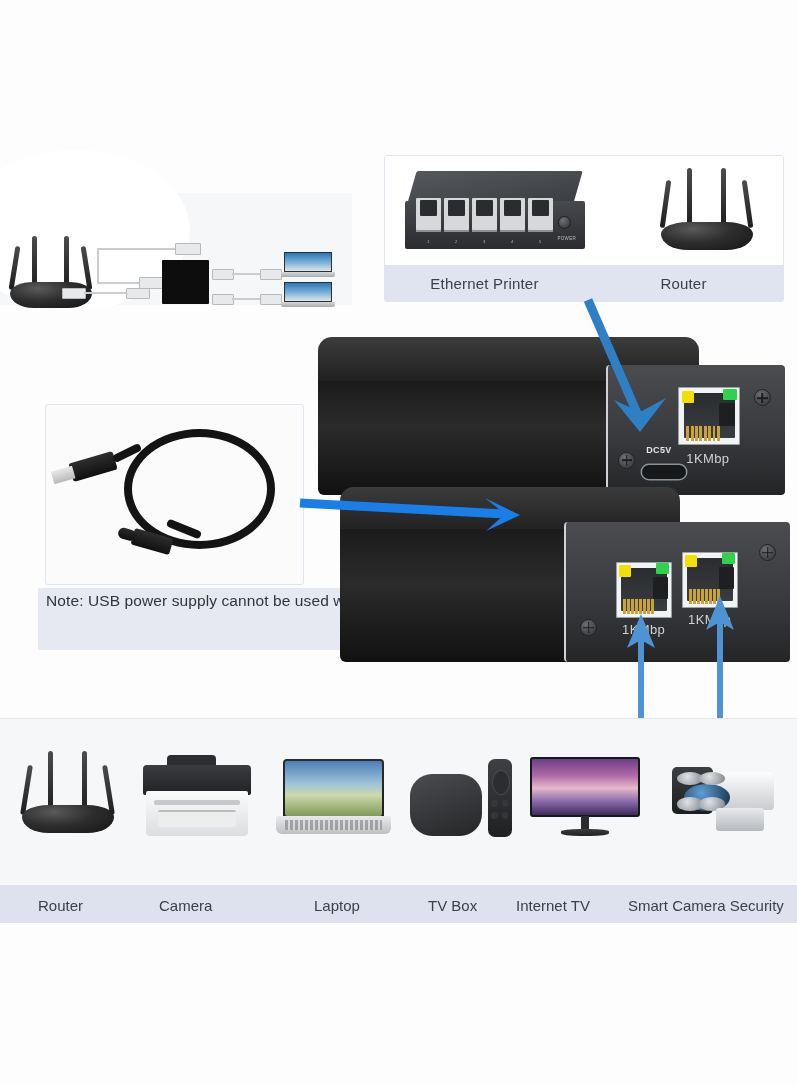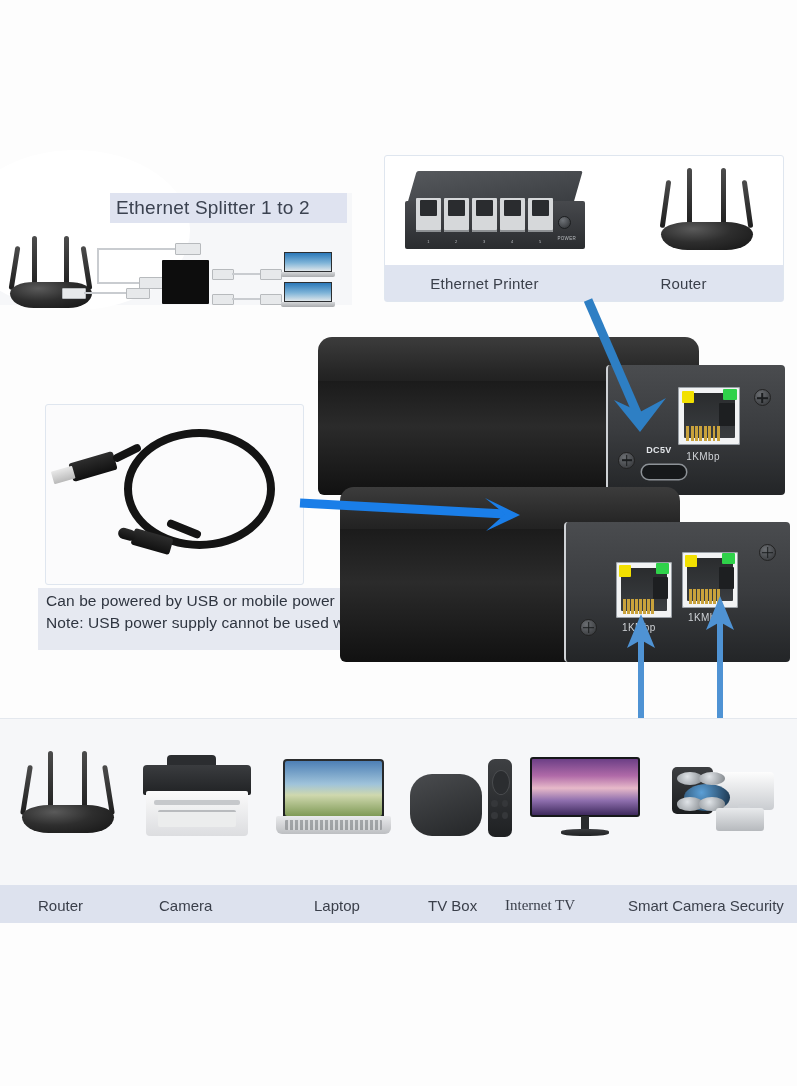--- a/index.html
+++ b/index.html
@@ -93,21 +93,21 @@
     box-shadow:0 0 0 1px #9aa0a6 inset;}
   .rj45 .cavity{position:absolute;left:9%;top:10%;width:82%;height:78%;
     background:linear-gradient(180deg,#2a2c2e,#3a3d40);border-radius:1px;}
   .rj45 .pins{position:absolute;left:13%;bottom:8%;width:54%;height:26%;
     display:flex;gap:1.5px;}
   .rj45 .pins i{flex:1;background:#c9a23c;}
   .rj45 .notch{position:absolute;right:8%;top:26%;width:26%;height:40%;background:#1d1f21;border-radius:1px;}
   .led-y{position:absolute;left:6%;top:6%;width:20%;height:20%;background:#f2e000;border-radius:1px;}
   .led-g{position:absolute;right:6%;top:2%;width:22%;height:20%;background:#2fd24a;border-radius:1px;}
 
-  .portlabel{position:absolute;color:#cfd2d6;font-size:10px;letter-spacing:.4px;
+  .portlabel{position:absolute;color:#cfd2d6;font-size:13px;letter-spacing:.4px;
     font-family:"Liberation Sans",sans-serif;}
   .dclabel{position:absolute;color:#e2e5e9;font-size:9px;letter-spacing:.3px;font-weight:bold;}
   .usbc-port{position:absolute;background:#16181a;border-radius:7px;
     box-shadow:0 0 0 1.5px #8d9297;}
 
   
   svg.arrows{position:absolute;left:0;top:0;width:797px;height:1086px;pointer-events:none;}
 
   
   #bottom-panel{position:absolute;left:0px;top:718px;width:797px;height:204px;
@@ -182,23 +182,20 @@
     background:linear-gradient(180deg,#d7d9db,#a9abae);border-radius:0 0 2px 2px;}
 </style>
 </head>
 <body>
 
 <div class="stage">
 
   <div id="tl-tint"></div>
   <div class="blob" style="left:-40px;top:150px;width:230px;height:160px;"></div>
 
-  <div id="title-banner">
-    <span>Ethernet Splitter 1 to 2</span>
-  </div>
 
   <div class="router" style="left:10px;top:236px;width:82px;height:72px;">
     <div class="ant" style="left:2px;top:10px;width:5px;height:44px;transform:rotate(9deg);"></div>
     <div class="ant" style="left:22px;top:0px;width:5px;height:54px;"></div>
     <div class="ant" style="left:54px;top:0px;width:5px;height:54px;"></div>
     <div class="ant" style="left:74px;top:10px;width:5px;height:44px;transform:rotate(-9deg);"></div>
     <div class="body" style="height:26px;"></div>
   </div>
 
   <div class="mini" style="left:92px;top:242px;width:240px;height:66px;">
@@ -277,21 +274,20 @@
     <div class="usbcable" style="left:0;top:0;width:100%;height:100%;">
       <div class="usb-loop" style="left:78px;top:24px;width:135px;height:104px;"></div>
       <div class="usb-a" style="left:24px;top:52px;"></div>
       <div class="usb-c" style="left:86px;top:128px;"></div>
       <div style="position:absolute;left:66px;top:44px;width:30px;height:8px;background:#141414;transform:rotate(-26deg);border-radius:4px;"></div>
       <div style="position:absolute;left:120px;top:120px;width:36px;height:8px;background:#141414;transform:rotate(22deg);border-radius:4px;"></div>
     </div>
   </div>
 
   <div id="note-box">
-    <div>Can be powered by USB or mobile power</div>
     <div>Note: USB power supply cannot be used without connection</div>
   </div>
 
   <div class="device" style="left:318px;top:337px;width:465px;height:158px;">
     <div class="dev-top" style="left:0;top:0;width:82%;height:40%;"></div>
     <div class="dev-body" style="left:0;top:28%;width:82%;height:72%;"></div>
     <div class="dev-face" style="left:62%;top:18%;width:38%;height:82%;">
       <div class="screw" style="right:14px;top:24px;"></div>
       <div class="screw" style="left:10px;bottom:26px;"></div>
 
@@ -439,18 +435,18 @@
       <div class="ir" style="left:30%;top:48%;"></div>
       <div class="arm"></div>
       <div class="mount"></div>
     </div>
 
     <div id="bottom-caption">
       <span class="cell" style="left:38px;">Router</span>
       <span class="cell" style="left:159px;">Camera</span>
       <span class="cell" style="left:314px;">Laptop</span>
       <span class="cell" style="left:428px;">TV Box</span>
-      <span class="cell" style="left:505px;font-family:Liberation Serif, serif;">Internet TV</span>
+      <span class="cell" style="left:516px;">Internet TV</span>
       <span class="cell" style="left:628px;">Smart Camera Security</span>
     </div>
   </div>
 
 </div>
 
 </body></html>

